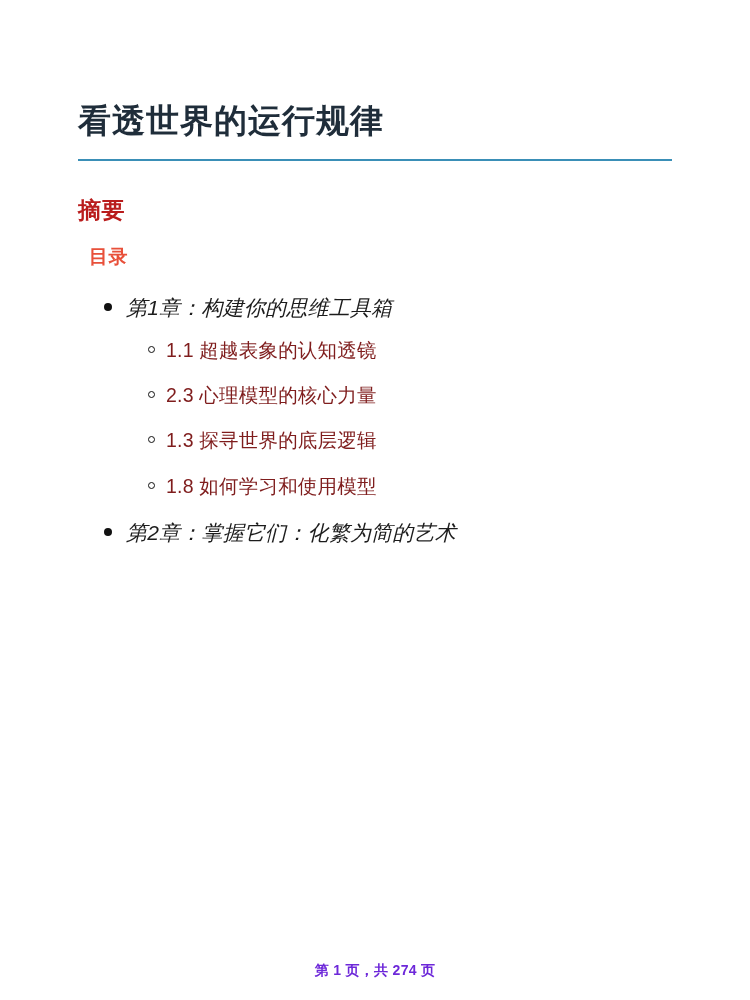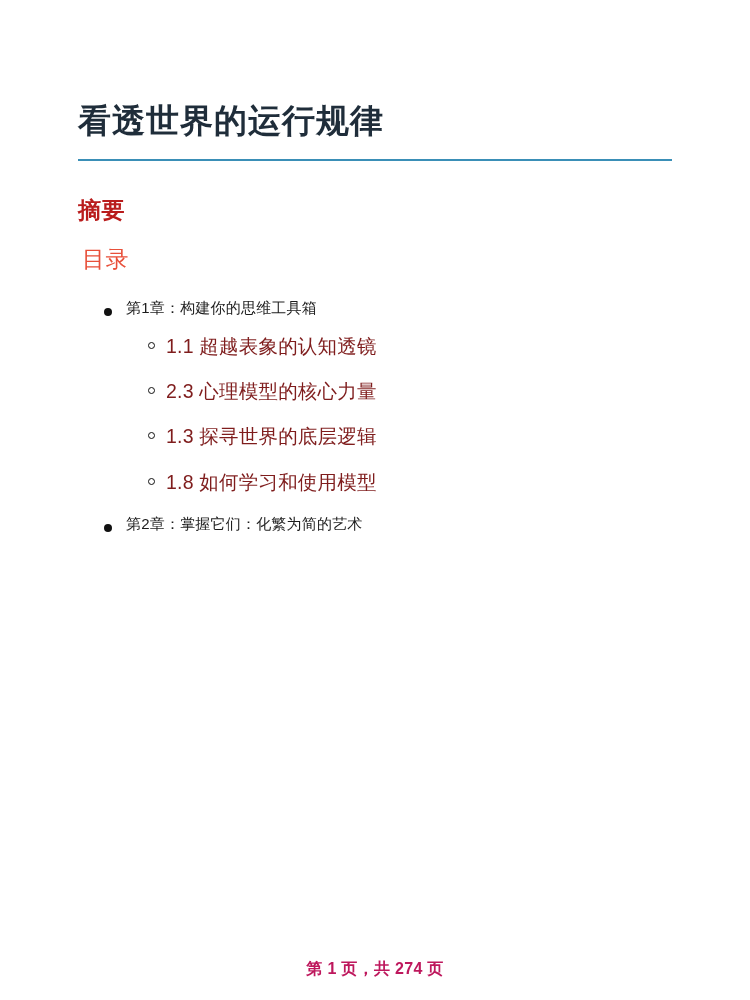--- a/index.html
+++ b/index.html
@@ -47,24 +47,24 @@
   }
   .abstract-text {
     font-size: 20.5px;
     line-height: 1.92;
     color: #1c1c1c;
     margin: 0 0 36px 0;
     text-align: justify;
     letter-spacing: 0.2px;
   }
   .toc-heading {
-    font-size: 23px;
-    font-weight: normal;
+    font-size: 19px;
+    font-weight: bold;
     color: #e8503a;
-    margin: 0 0 22px 4px;
+    margin: 0 0 22px 11px;
     letter-spacing: 0.5px;
   }
   ul.toc-level1 {
     list-style: none;
     margin: 0;
     padding: 0;
   }
   ul.toc-level1 > li.chapter {
     position: relative;
     padding-left: 48px;
@@ -73,25 +73,26 @@
   ul.toc-level1 > li.chapter > .bullet {
     position: absolute;
     left: 26px;
     top: 11px;
     width: 8px;
     height: 8px;
     border-radius: 50%;
     background: #111111;
   }
   .chapter-label {
-    font-size: 15px;
+    font-size: 21px;
     color: #1c1c1c;
     line-height: 1.5;
     display: block;
     letter-spacing: 0.2px;
+    font-style: italic;
   }
   ul.toc-level2 {
     list-style: none;
     margin: 12px 0 0 0;
     padding: 0;
   }
   ul.toc-level2 > li.section {
     position: relative;
     padding-left: 40px;
     margin-bottom: 16px;
@@ -113,23 +114,23 @@
     line-height: 1.5;
     display: block;
     letter-spacing: 0.2px;
   }
   .page-footer {
     position: absolute;
     left: 0;
     bottom: 20px;
     width: 750px;
     text-align: center;
-    font-size: 16px;
+    font-size: 14px;
     font-weight: bold;
-    color: #be185d;
+    color: #6d28d9;
     letter-spacing: 0.3px;
   }
 </style>
 </head>
 <body>
 
 <div class="page">
 
   <h1 class="doc-title">看透世界的运行规律</h1>
   <div class="title-rule"></div>

